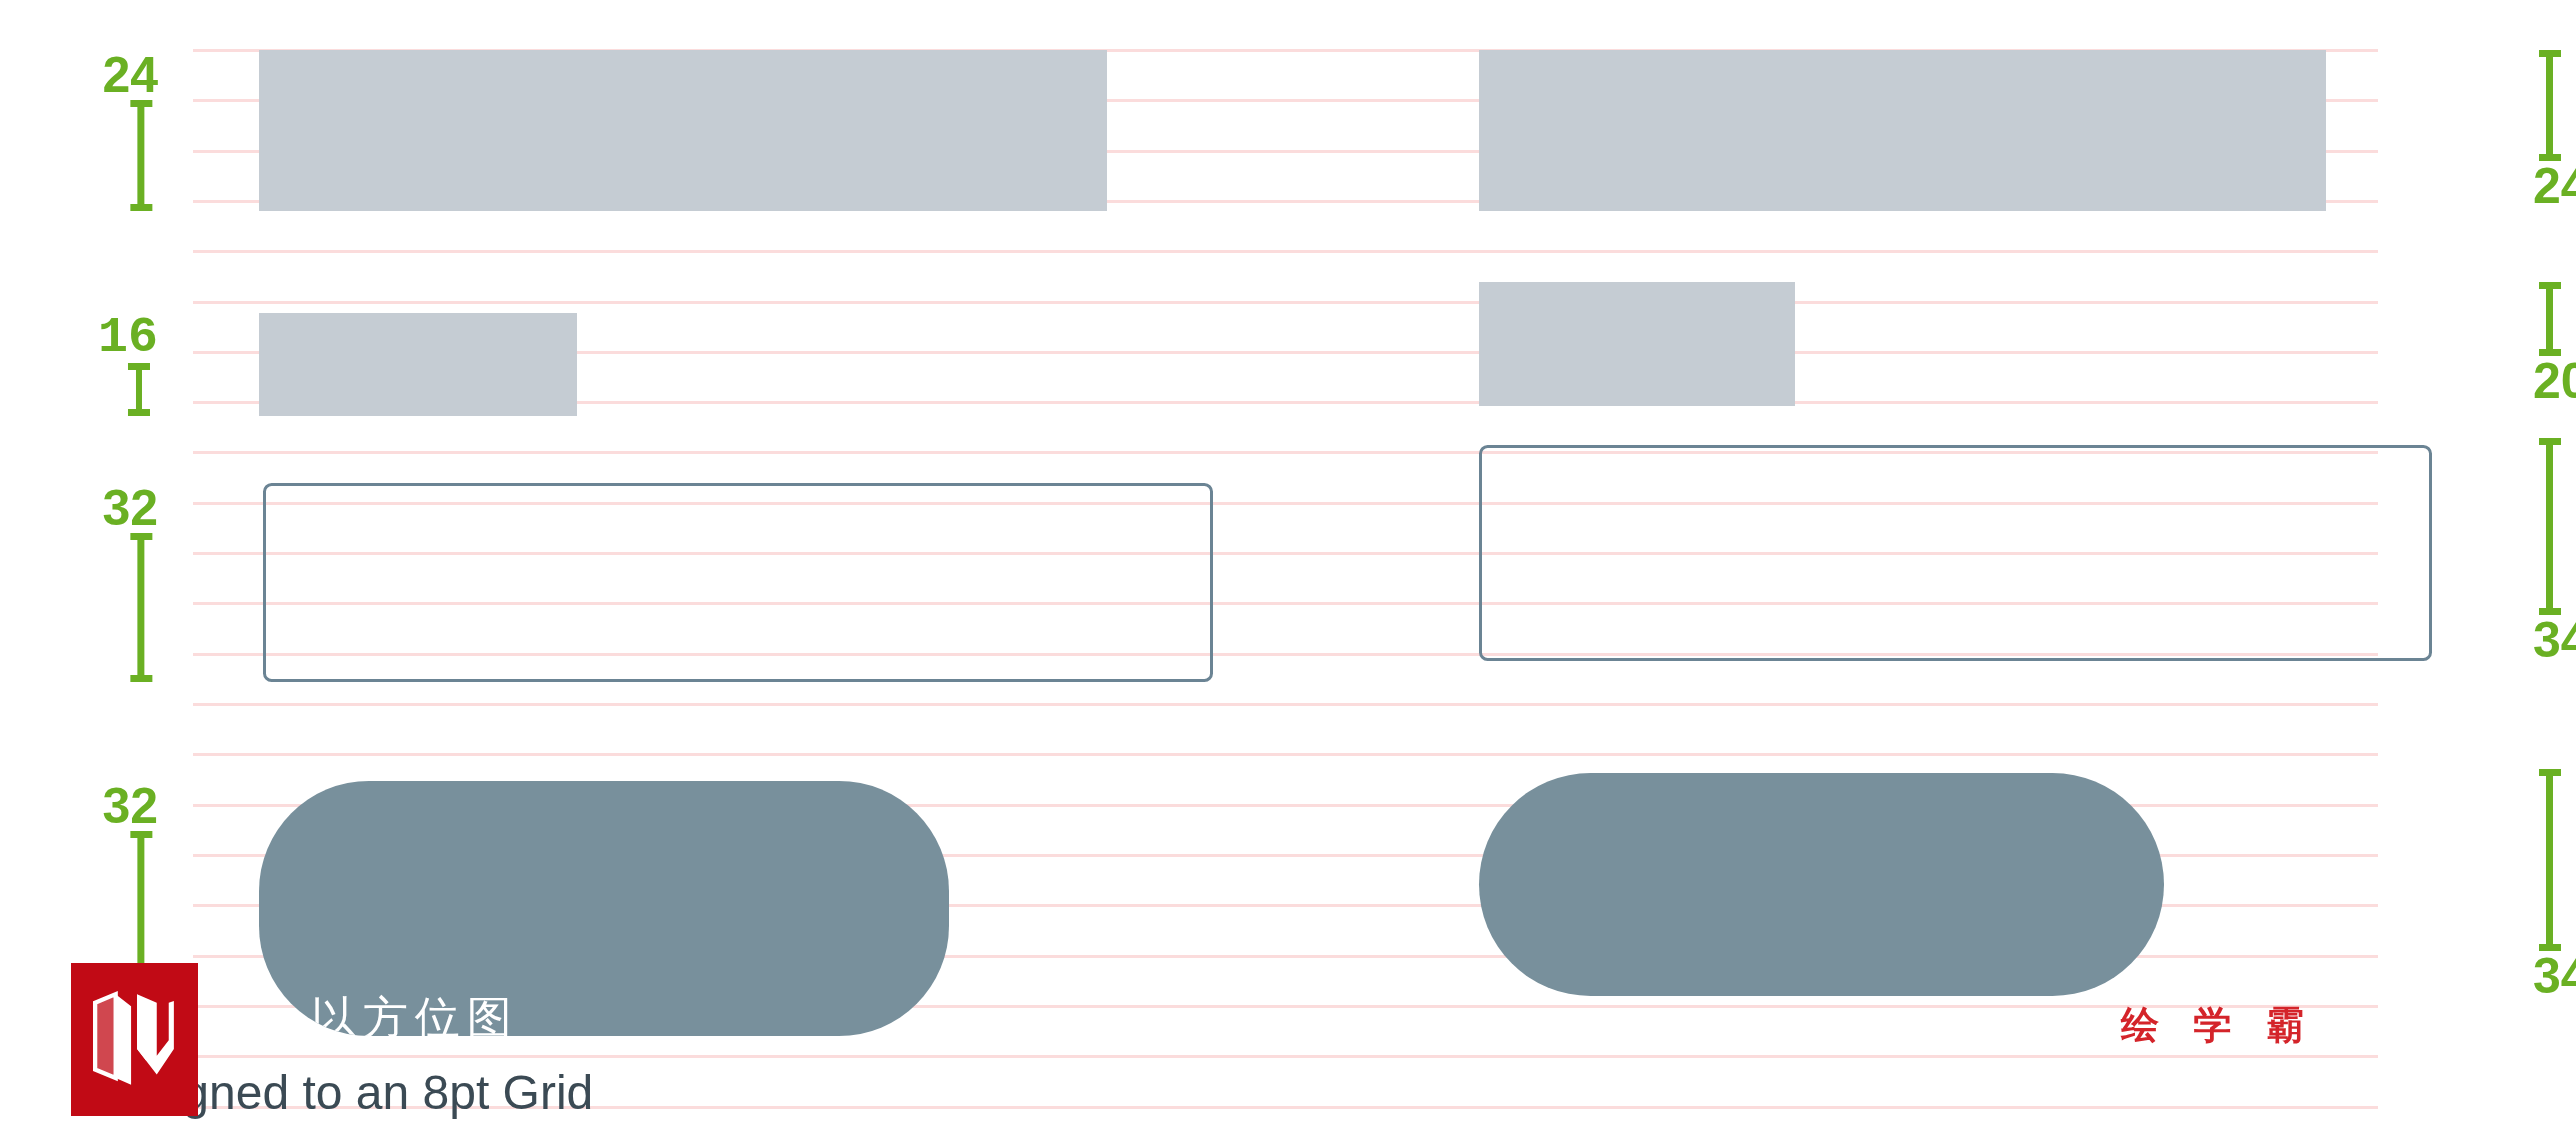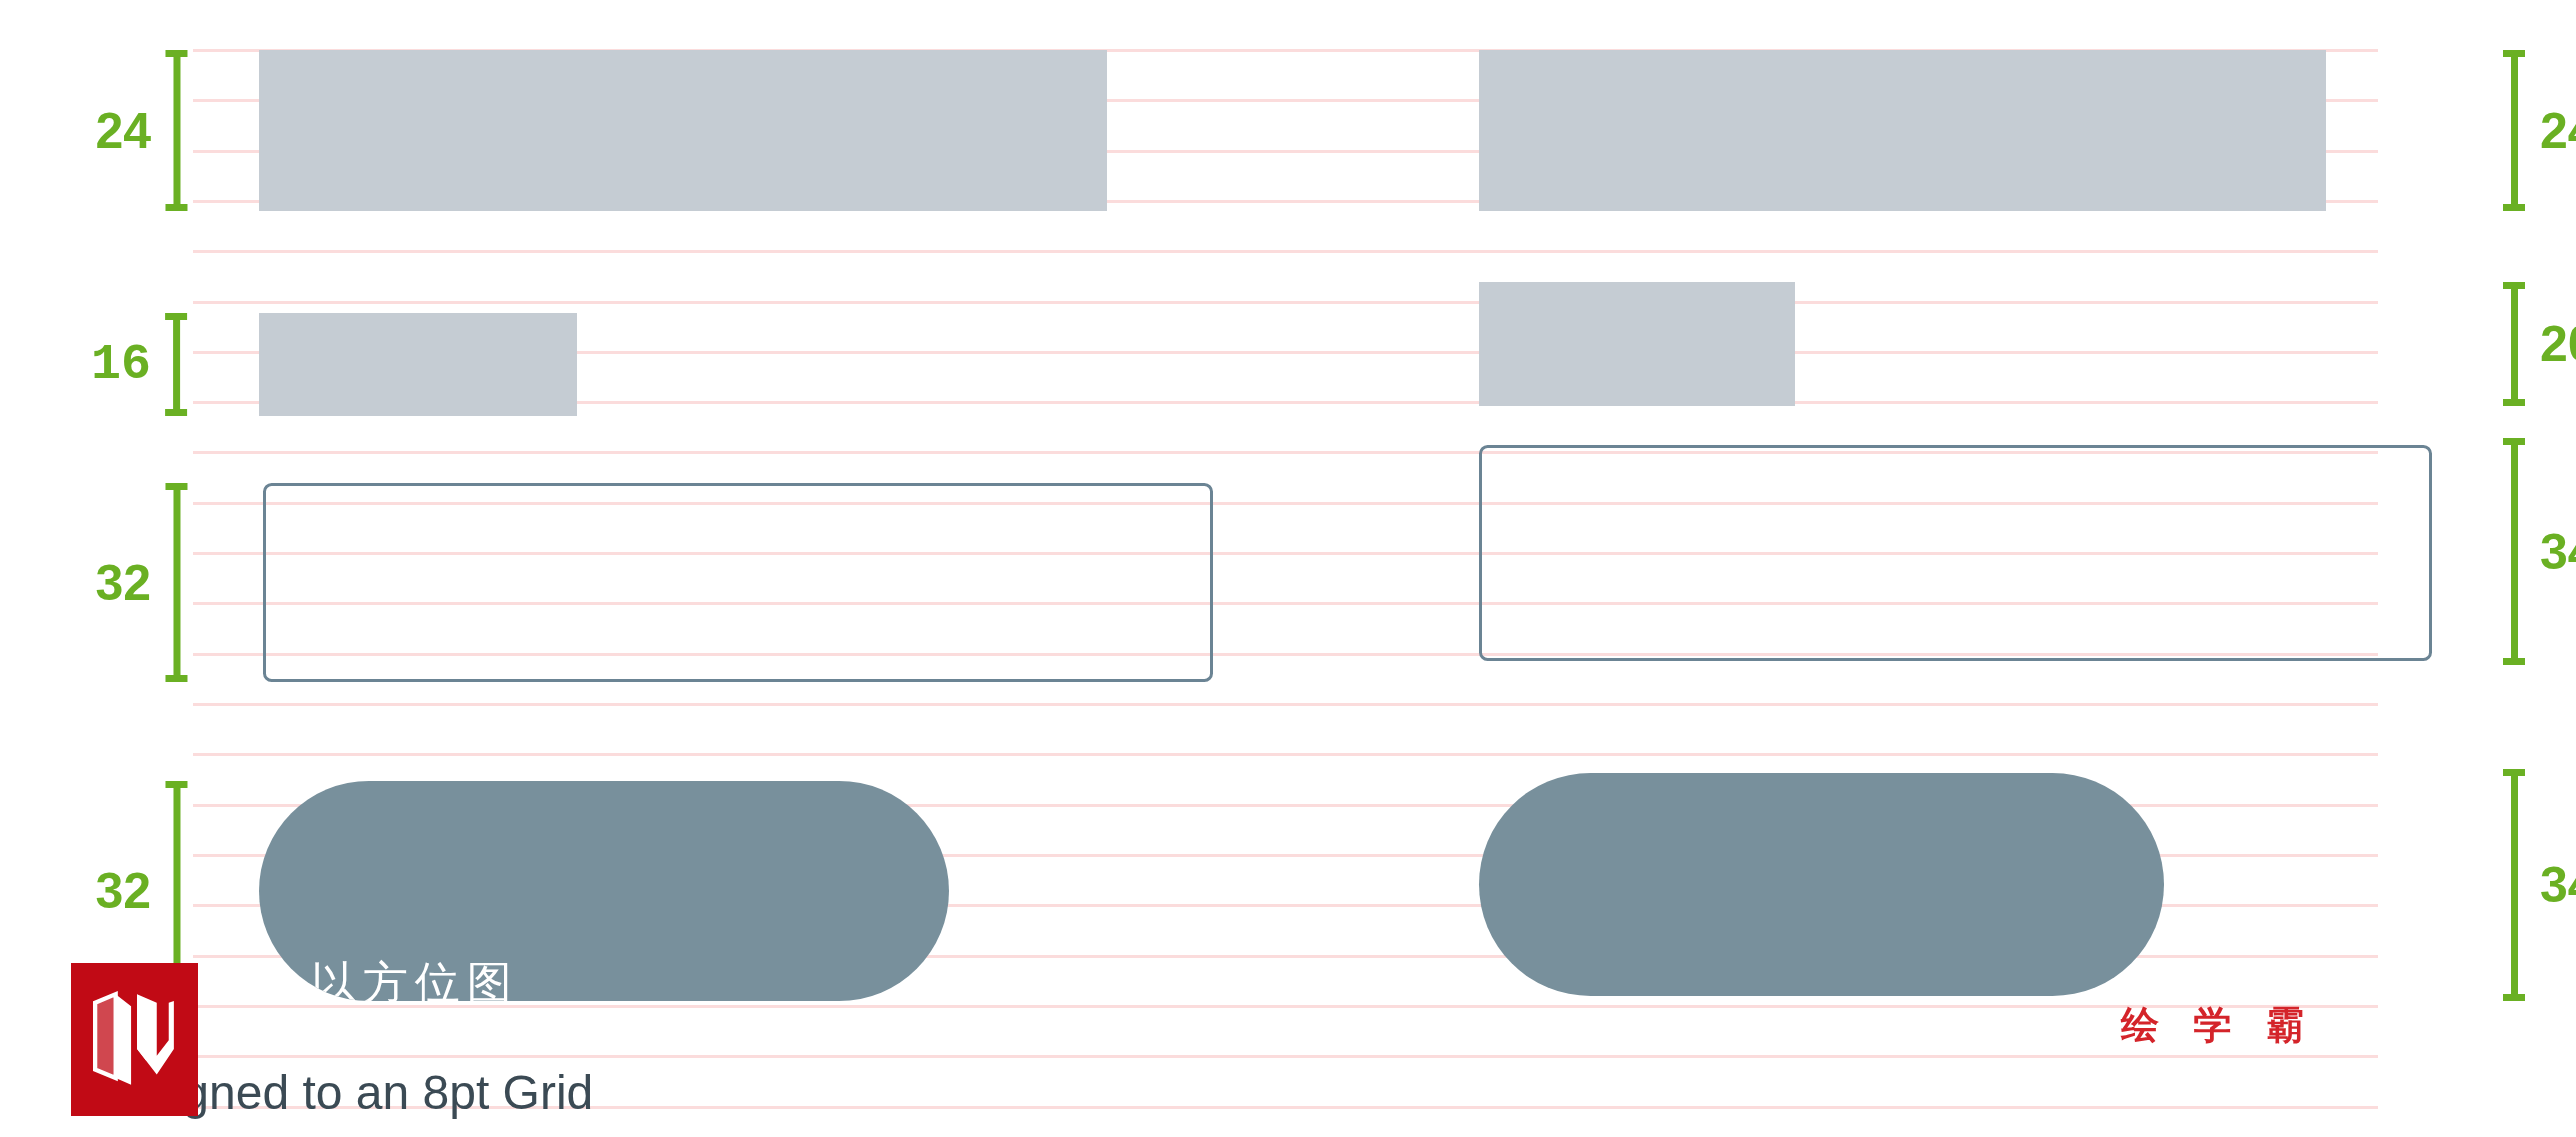--- a/index.html
+++ b/index.html
@@ -38,21 +38,21 @@
     border-radius:77px;
     overflow:hidden;
   }
   .pill-text{
     position:absolute;left:52px;bottom:-12px;
     color:#ffffff;font-size:45px;letter-spacing:6.9px;
     white-space:nowrap;
   }
 
   
-  .dim{position:absolute;display:flex;align-items:center;}
+  .dim{position:absolute;display:flex;align-items:center;flex-direction:column;}
   .dim .bar{
     position:relative;width:6.9px;background:#6AB023;
   }
   .dim .bar::before,
   .dim .bar::after{
     content:"";position:absolute;left:-7.7px;width:22px;height:6.9px;background:#6AB023;
   }
   .dim .bar::before{top:0;}
   .dim .bar::after{bottom:0;}
   .dim .val{
@@ -130,21 +130,21 @@
     <div class="shape filled-gray" style="left: 259px; top: 313px; width: 318px; height: 103px;"></div>
     <div class="dim left" style="left: 180px; top: 313px; height: 103px; transform: translateX(-100%); font-family: Liberation Mono, monospace;">
       <div class="val">16</div>
       <div class="bar" style="height: 103px;"></div>
     </div>
     <div class="shape outlined" style="left: 263px; top: 483px; width: 950px; height: 199px;"></div>
     <div class="dim left" style="left: 180px; top: 483px; height: 199px; transform: translateX(-100%);">
       <div class="val">32</div>
       <div class="bar" style="height: 199px;"></div>
     </div>
-    <div class="shape pill" style="left: 259px; top: 781px; width: 690px; height: 220px; border-radius: 110px;">
+    <div class="shape pill" style="left: 259px; top: 781px; width: 690px; height: 255px; border-radius: 110px;">
       <div class="pill-text">以方位图</div>
     </div>
     <div class="dim left" style="left: 180px; top: 781px; height: 220px; transform: translateX(-100%);">
       <div class="val">32</div>
       <div class="bar" style="height: 220px;"></div>
     </div>
     <div class="caption" style="left: 129px; top: 1065px;">Aligned to an 8pt Grid</div>
     <div class="shape filled-gray" style="left: 1479px; top: 50px; width: 847px; height: 161px;"></div>
     <div class="dim right" style="left: 2511px; top: 50px; height: 161px;">
       <div class="bar" style="height: 161px;"></div>

